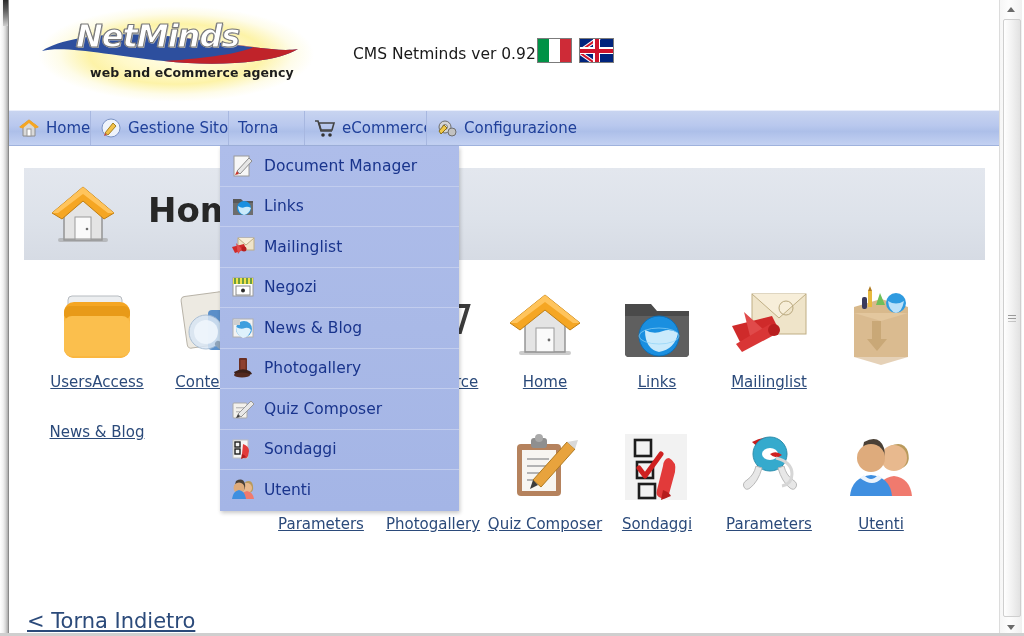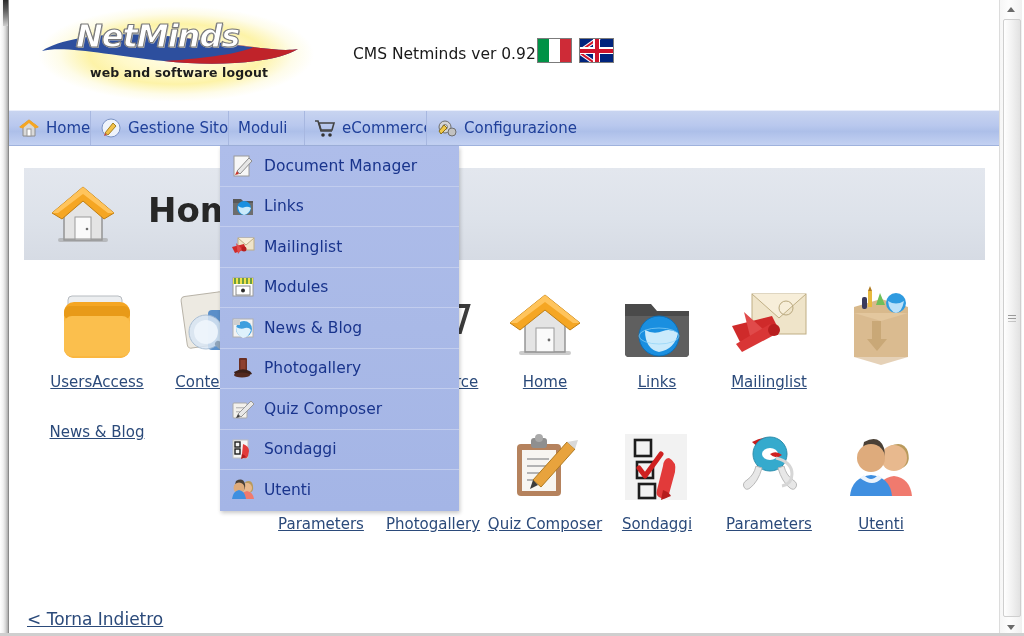--- a/index.html
+++ b/index.html
@@ -152,21 +152,21 @@
   }
   .icon-art { height:92px; display:flex; align-items:center; justify-content:center; }
   .icon-cap {
     font-size:15px; color:#2b4a7a; text-decoration:underline;
     line-height:18px; display:inline-block;
     font-family:"DejaVu Sans","Liberation Sans",sans-serif;
   }
 
   .torna {
     position:absolute; left:18px; top:463px;
-    font-size:17px; color:#2b4a7a; text-decoration:underline;
+    font-size:21px; color:#2b4a7a; text-decoration:underline;
     font-family:"DejaVu Sans","Liberation Sans",sans-serif;
   }
 
   
   #dropdown {
     position:absolute; left:211px; top:146px; width:239px;
     z-index:40;
     background: linear-gradient(to bottom,#aebdea 0%,#a9b9e7 50%,#a4b5e6 100%);
     box-shadow: 1px 2px 4px rgba(0,0,0,0.22);
   }
@@ -226,21 +226,21 @@
   <div id="page">
 
     <div id="header">
 
       <div class="logo-box">
         <svg class="logo-swoosh" viewBox="0 0 268 36">
           <path d="M6 20 C30 4 90 0 140 6 C195 12 240 22 262 18 C240 32 180 36 128 30 C72 24 28 14 6 20 Z" fill="#2d4f9e"></path>
           <path d="M140 6 C195 12 240 22 262 18 C240 32 180 36 128 30 C160 28 200 24 218 16 Z" fill="#c0232a"></path>
         </svg>
         <div class="logo-word">NetMinds</div>
-        <div class="logo-tag">web and software logout</div>
+        <div class="logo-tag">web and eCommerce agency</div>
       </div>
 
       <div class="cms-version">CMS Netminds ver 0.92</div>
 
       <div class="flags">
         <span class="flag flag-it"></span>
         <span class="flag flag-uk">
           <i class="uk-d1"></i>
             <i class="uk-d2"></i>
             <i class="uk-d3"></i>
@@ -271,21 +271,21 @@
           <svg width="22" height="20" viewBox="0 0 22 20">
             <circle cx="11" cy="10" r="9" fill="#eef3fb" stroke="#7b93c4"></circle>
             <path d="M5 15 L13 5 L16 8 L8 17 Z" fill="#f2c14a" stroke="#a2801f"></path>
             <path d="M5 15 L7 17 L4 18 Z" fill="#c9453a"></path>
           </svg>
         </span>
         <span class="nav-label">Gestione Sito</span>
       </div>
 
       <div class="nav-item" style="left:220px;width:76px;">
-        <span class="nav-label">Moduli</span>
+        <span class="nav-label">Torna</span>
       </div>
 
       <div class="nav-item" style="left:296px;width:122px;">
         <span class="nav-ico">
           <svg width="22" height="20" viewBox="0 0 22 20">
             <path d="M1 3 L4 3 L7 13 L18 13" fill="none" stroke="#444" stroke-width="1.6"></path>
             <path d="M5 5 L20 5 L18 12 L7 12 Z" fill="none" stroke="#444" stroke-width="1.6"></path>
             <circle cx="9" cy="17" r="1.8" fill="#333"></circle>
               <circle cx="16" cy="17" r="1.8" fill="#333"></circle>
           </svg>
@@ -589,21 +589,21 @@
               <path d="M4 2 v6"></path>
                 <path d="M8 2 v6"></path>
                 <path d="M12 2 v6"></path>
                 <path d="M16 2 v6"></path>
                 <path d="M20 2 v6"></path>
             </g>
             <rect x="5" y="10" width="14" height="9" fill="#ffffff" stroke="#8a8a8a"></rect>
             <circle cx="12" cy="14.5" r="2" fill="#2b2b2b"></circle>
           </svg>
         </span>
-        <span class="dd-label">Modules</span>
+        <span class="dd-label">Negozi</span>
       </div>
 
       <div class="dd-item">
         <span class="dd-ico">
           <svg width="24" height="22" viewBox="0 0 24 22">
             <rect x="2" y="2" width="20" height="18" fill="#f3f3f3" stroke="#b0b0b0"></rect>
             <circle cx="13" cy="12" r="8" fill="#3d9ede"></circle>
             <path d="M5 10 q5 3 9 1 q4 -1 6 2 q-2 7 -8 8 q-7 -3 -7 -11Z" fill="#f0faff" opacity=".9"></path>
             <rect x="3" y="3" width="6" height="5" fill="#cfcfcf"></rect>
           </svg>

